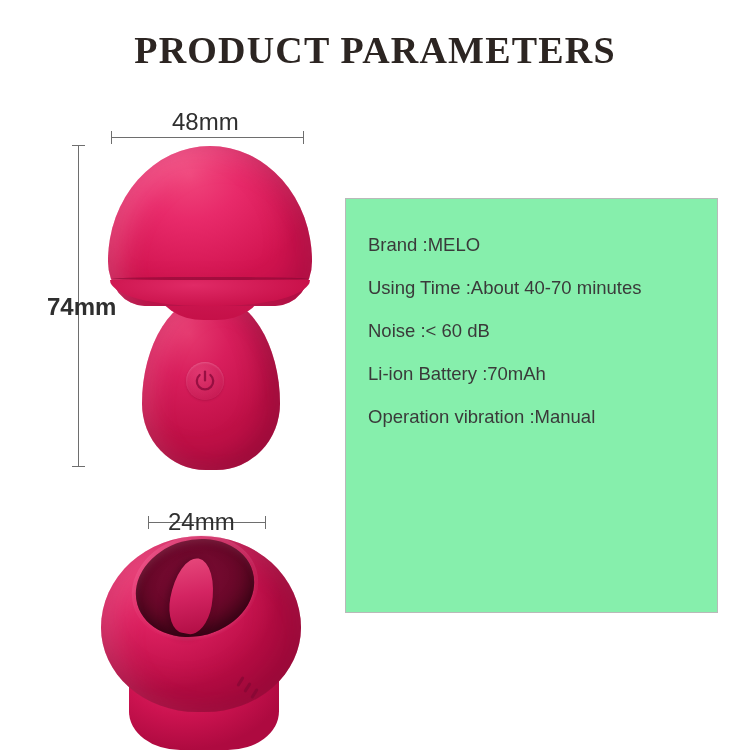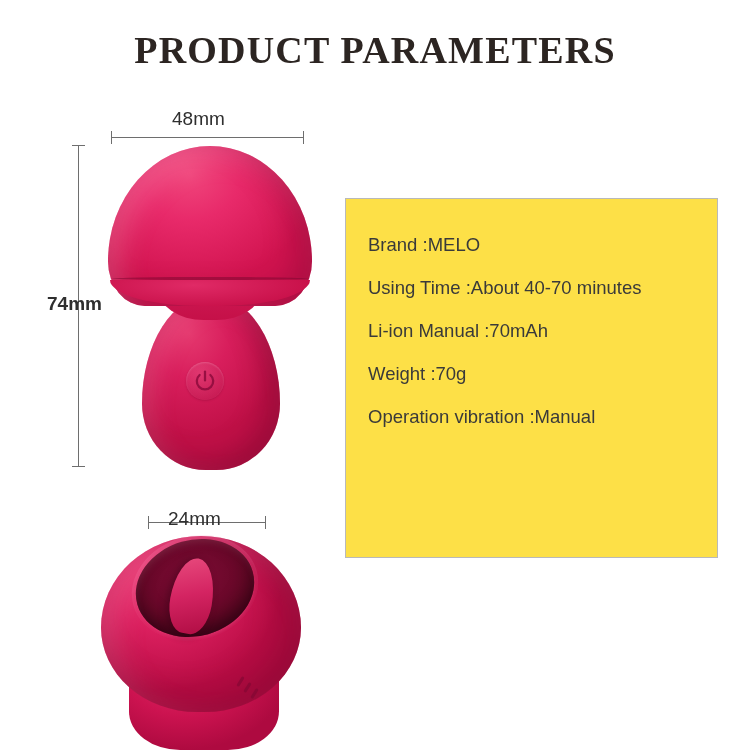--- a/index.html
+++ b/index.html
@@ -50,21 +50,21 @@
   }
   .dim-cap-h {
     position: absolute;
     height: 1px;
     width: 13px;
     background: #6e6e6e;
   }
   .dim-label {
     position: absolute;
     font-family: "Liberation Sans", sans-serif;
-    font-size: 19px;
+    font-size: 24px;
     color: #2f2f2f;
     white-space: nowrap;
   }
 
   
   #dim48-line  { left: 111px; top: 137px; width: 192px; }
   #dim48-cap-l { left: 111px; top: 131px; }
   #dim48-cap-r { left: 303px; top: 131px; }
   #dim48-label { left: 172px; top: 108px; }
 
@@ -245,24 +245,24 @@
     transform: rotate(10deg);
     box-shadow: -3px 2px 8px rgba(40,0,16,.45);
   }
 
   
   .spec-panel {
     position: absolute;
     left: 345px;
     top: 198px;
     width: 373px;
-    height: 360px;
+    height: 415px;
     border: 1px solid #b9b9b9;
     box-sizing: border-box;
-    background: #fde047;
+    background: #86efac;
   }
   .spec-list {
     position: absolute;
     left: 22px;
     top: 24px;
     right: 10px;
   }
   .spec-row {
     font-family: "Liberation Sans", sans-serif;
     font-size: 18.5px;
@@ -317,17 +317,17 @@
     <i></i>
       <i></i>
       <i></i>
   </div>
 </div>
 
 <div class="spec-panel">
   <div class="spec-list">
     <div class="spec-row">Brand :MELO</div>
     <div class="spec-row">Using Time :About 40-70 minutes</div>
-    <div class="spec-row">Li-ion Manual :70mAh</div>
-    <div class="spec-row">Weight  :70g</div>
+    <div class="spec-row">Noise :&lt; 60 dB</div>
+    <div class="spec-row">Li-ion Battery :70mAh</div>
     <div class="spec-row">Operation vibration :Manual</div>
   </div>
 </div>
 
 </body></html>

